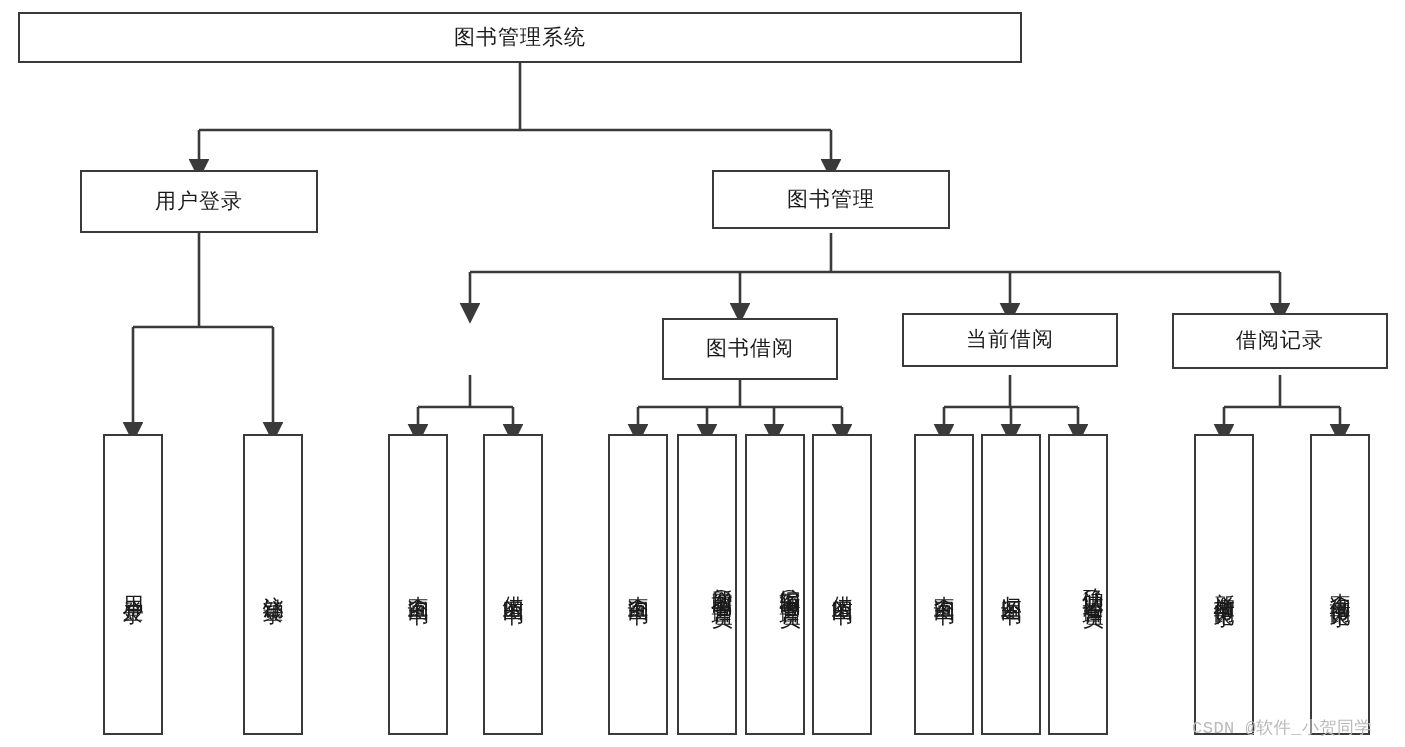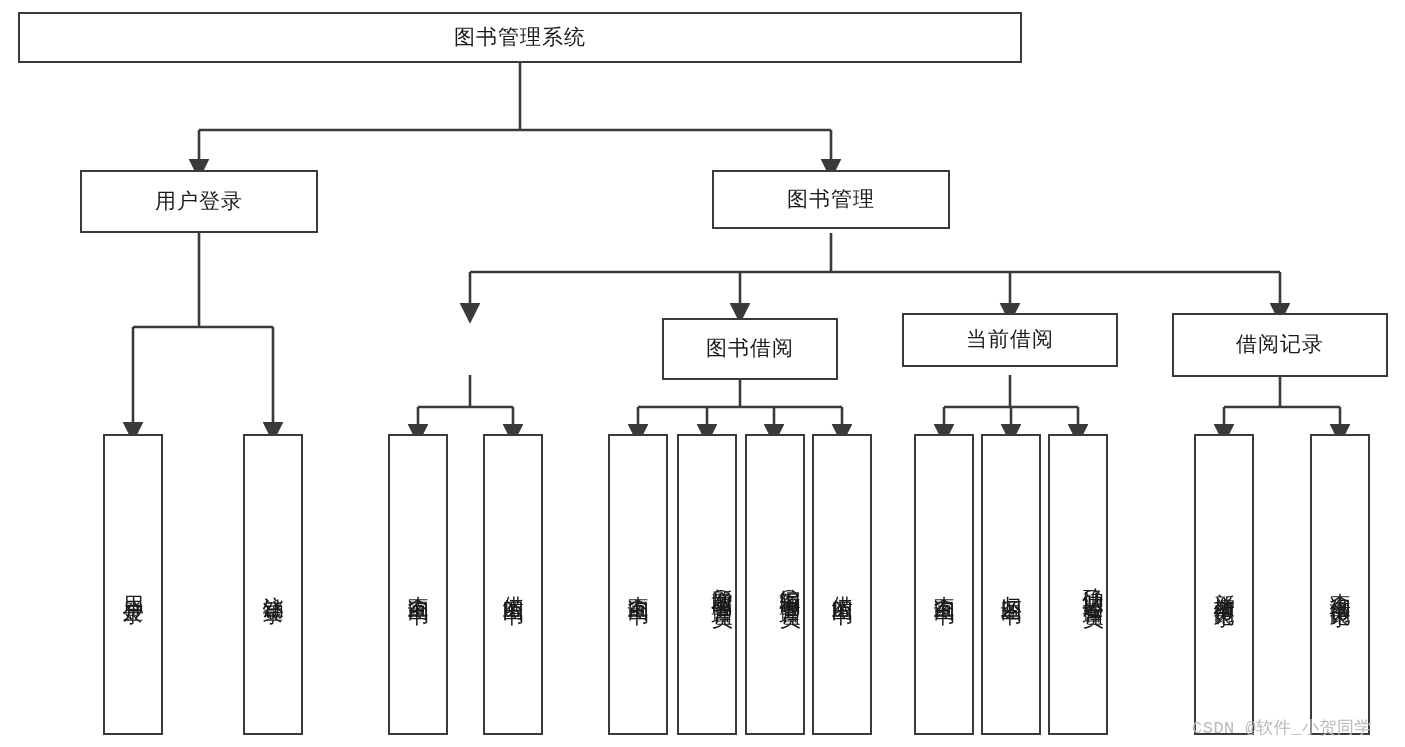--- a/index.html
+++ b/index.html
@@ -129,21 +129,21 @@
   <div class="node h" style="left:712px; top:170px; width:238px; height:59px;">
     <span>图书管理</span>
   </div>
 
   <div class="node h" style="left:632px; top:318px; width:176px; height:62px;margin-left:30px;">
     <span>图书借阅</span>
   </div>
   <div class="node h" style="left:902px; top:313px; width:216px; height:54px;">
     <span>当前借阅</span>
   </div>
-  <div class="node h" style="left:1172px; top:313px; width:216px; height:64px;">
+  <div class="node h" style="left:1172px; top:313px; width:216px; height:56px;">
     <span>借阅记录</span>
   </div>
 
   <div class="node v mid" style="left:103px; top:434px; width:60px; height:301px;">
     <span>用户登录</span>
   </div>
   <div class="node v mid" style="left:243px; top:434px; width:60px; height:301px;">
     <span>注销登录</span>
   </div>
 

